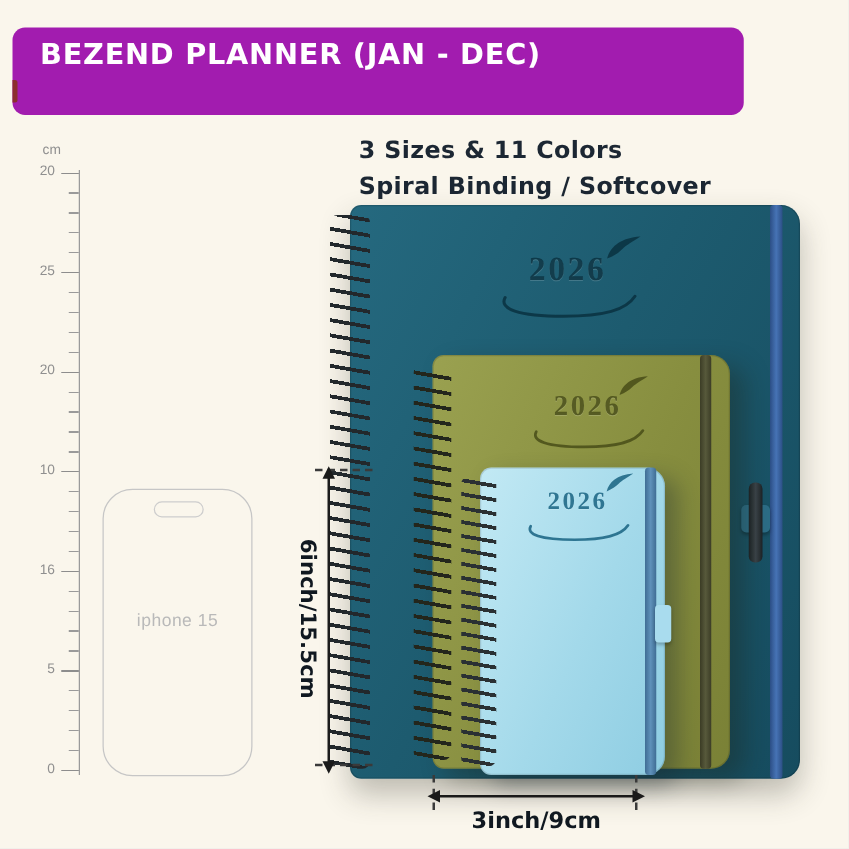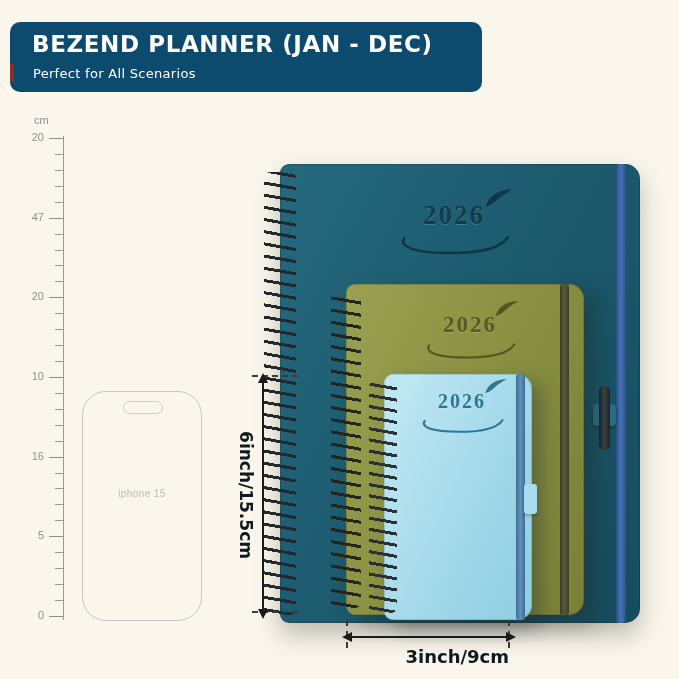--- a/index.html
+++ b/index.html
@@ -1,22 +1,22 @@
 <!DOCTYPE html>
 <html><head>
 <meta charset="utf-8">
 <style>
   html,body{margin:0;padding:0;background:#e8e8e8;}
   .stage{
     position:relative;width:679px;height:679px;background:#faf6ec;
     overflow:hidden;font-family:"Liberation Sans",sans-serif;
   }
   
-  .banner{position:absolute;left:10px;top:22px;width:472px;height:70px;
-    background:#0c4a6e;border-radius:10px;}
+  .banner{position:absolute;left:10px;top:22px;width:585px;height:70px;
+    background:#a21caf;border-radius:10px;}
   .banner-title{position:absolute;left:22px;top:9px;color:#fff;
     font-family:"DejaVu Sans",sans-serif;font-weight:700;font-size:23px;letter-spacing:.6px;}
   .banner-sub{position:absolute;left:23px;top:44px;color:#fff;
     font-family:"DejaVu Sans",sans-serif;font-size:13px;letter-spacing:.3px;}
   .banner-accent{position:absolute;left:0;top:42px;width:4px;height:18px;
     background:#8c2e2e;border-radius:0 2px 2px 0;}
   
   .ruler-unit{position:absolute;left:34px;top:114px;font-size:11px;color:#8f8f8f;}
   .ruler-line{position:absolute;left:63px;top:136px;width:1px;height:484px;background:#9a9a9a;}
   .ticks-minor{position:absolute;left:55px;top:138px;width:8px;height:480px;
@@ -24,21 +24,21 @@
   .ticks-major{position:absolute;left:49px;top:138px;width:14px;height:480px;
     background:repeating-linear-gradient(to bottom,#8d8d8d 0 1px,transparent 1px 79.65px);}
   .r-label{position:absolute;left:20px;width:24px;text-align:right;
     font-size:11px;color:#8f8f8f;}
   
   .phone{position:absolute;left:82px;top:391px;width:118px;height:228px;
     border:1.5px solid #c6c6c6;border-radius:24px;}
   .notch{position:absolute;left:50%;margin-left:-19px;top:9px;width:38px;height:11px;
     border:1.5px solid #cdcdcd;border-radius:7px;}
   .phone-label{position:absolute;left:0;right:0;top:96px;text-align:center;
-    color:#b9b9b9;font-size:10px;letter-spacing:.4px;}
+    color:#b9b9b9;font-size:14px;letter-spacing:.4px;}
   
   .headline{position:absolute;left:287px;top:109px;color:#1c2733;
     font-family:"DejaVu Sans",sans-serif;font-size:19px;font-weight:600;letter-spacing:.3px;}
   .hl2{margin-top:7px;}
   
   .cover{position:absolute;border-radius:9px 15px 15px 9px;
     box-shadow:inset 0 0 0 1px rgba(0,0,0,.12), inset -18px 0 30px rgba(0,0,0,.14);}
   .cover.lg{left:280px;top:164px;width:360px;height:459px;z-index:1;
     background:linear-gradient(118deg,#25697f 0%,#1d5b6f 45%,#164c5f 100%);
     box-shadow:0 12px 24px rgba(50,50,40,.3), inset 0 0 0 1px rgba(0,0,0,.15);}
@@ -92,51 +92,54 @@
   .dimv-dash-bottom{position:absolute;left:252px;top:611px;width:46px;border-top:2px dashed #3a3a3a;}
   .dimv-label{position:absolute;left:181px;top:485px;width:130px;height:20px;text-align:center;
     transform:rotate(90deg);font-family:"DejaVu Sans",sans-serif;font-size:17px;font-weight:600;color:#101820;}
   .dimh-line{position:absolute;left:350px;top:636px;width:158px;height:2px;background:#1a1a1a;}
   .dimh-arrow-left{position:absolute;left:342px;top:632px;width:0;height:0;
     border-top:5px solid transparent;border-bottom:5px solid transparent;border-right:10px solid #1a1a1a;}
   .dimh-arrow-right{position:absolute;left:506px;top:632px;width:0;height:0;
     border-top:5px solid transparent;border-bottom:5px solid transparent;border-left:10px solid #1a1a1a;}
   .dimh-dash-left{position:absolute;left:346px;top:620px;height:28px;border-left:2px dashed #3a3a3a;}
   .dimh-dash-right{position:absolute;left:508px;top:620px;height:28px;border-left:2px dashed #3a3a3a;}
-  .dimh-label{position:absolute;left:349px;top:646px;width:160px;text-align:right;
+  .dimh-label{position:absolute;left:349px;top:646px;width:160px;text-align:center;
     font-family:"DejaVu Sans",sans-serif;font-size:18px;font-weight:600;color:#101820;}
 </style>
 </head>
 <body>
 
 <div class="stage">
 
   <div class="banner">
     <div class="banner-accent"></div>
     <div class="banner-title">BEZEND PLANNER (JAN - DEC)</div>
-    <div class="banner-sub">Perfect for All Scenarios</div>
   </div>
 
   <div class="ruler-unit">cm</div>
   <div class="ticks-minor"></div>
   <div class="ticks-major"></div>
   <div class="ruler-line"></div>
   <span class="r-label" style="top:131px">20</span>
-  <span class="r-label" style="top:211px">47</span>
+  <span class="r-label" style="top:211px">25</span>
   <span class="r-label" style="top:290px">20</span>
   <span class="r-label" style="top:370px">10</span>
   <span class="r-label" style="top:450px">16</span>
   <span class="r-label" style="top:529px">5</span>
   <span class="r-label" style="top:609px">0</span>
 
   <div class="phone">
     <div class="notch"></div>
     <div class="phone-label">iphone 15</div>
   </div>
 
+  <div class="headline">
+    <div>3 Sizes &amp; 11 Colors</div>
+    <div class="hl2">Spiral Binding / Softcover</div>
+  </div>
 
   <div class="cover lg"></div>
   <div class="coil lg"></div>
   <div class="band lg"></div>
   <div class="pen-loop"></div>
   <div class="pen"></div>
   <div class="logo lg">
     <svg class="feather" width="30" height="20" viewBox="0 0 26 18">
       <path d="M1 17 C 3 9, 10 2, 25 1 C 19 5, 15 7, 12 10 C 9 13, 6 15, 1 17 Z" fill="currentColor"></path>
     </svg>

